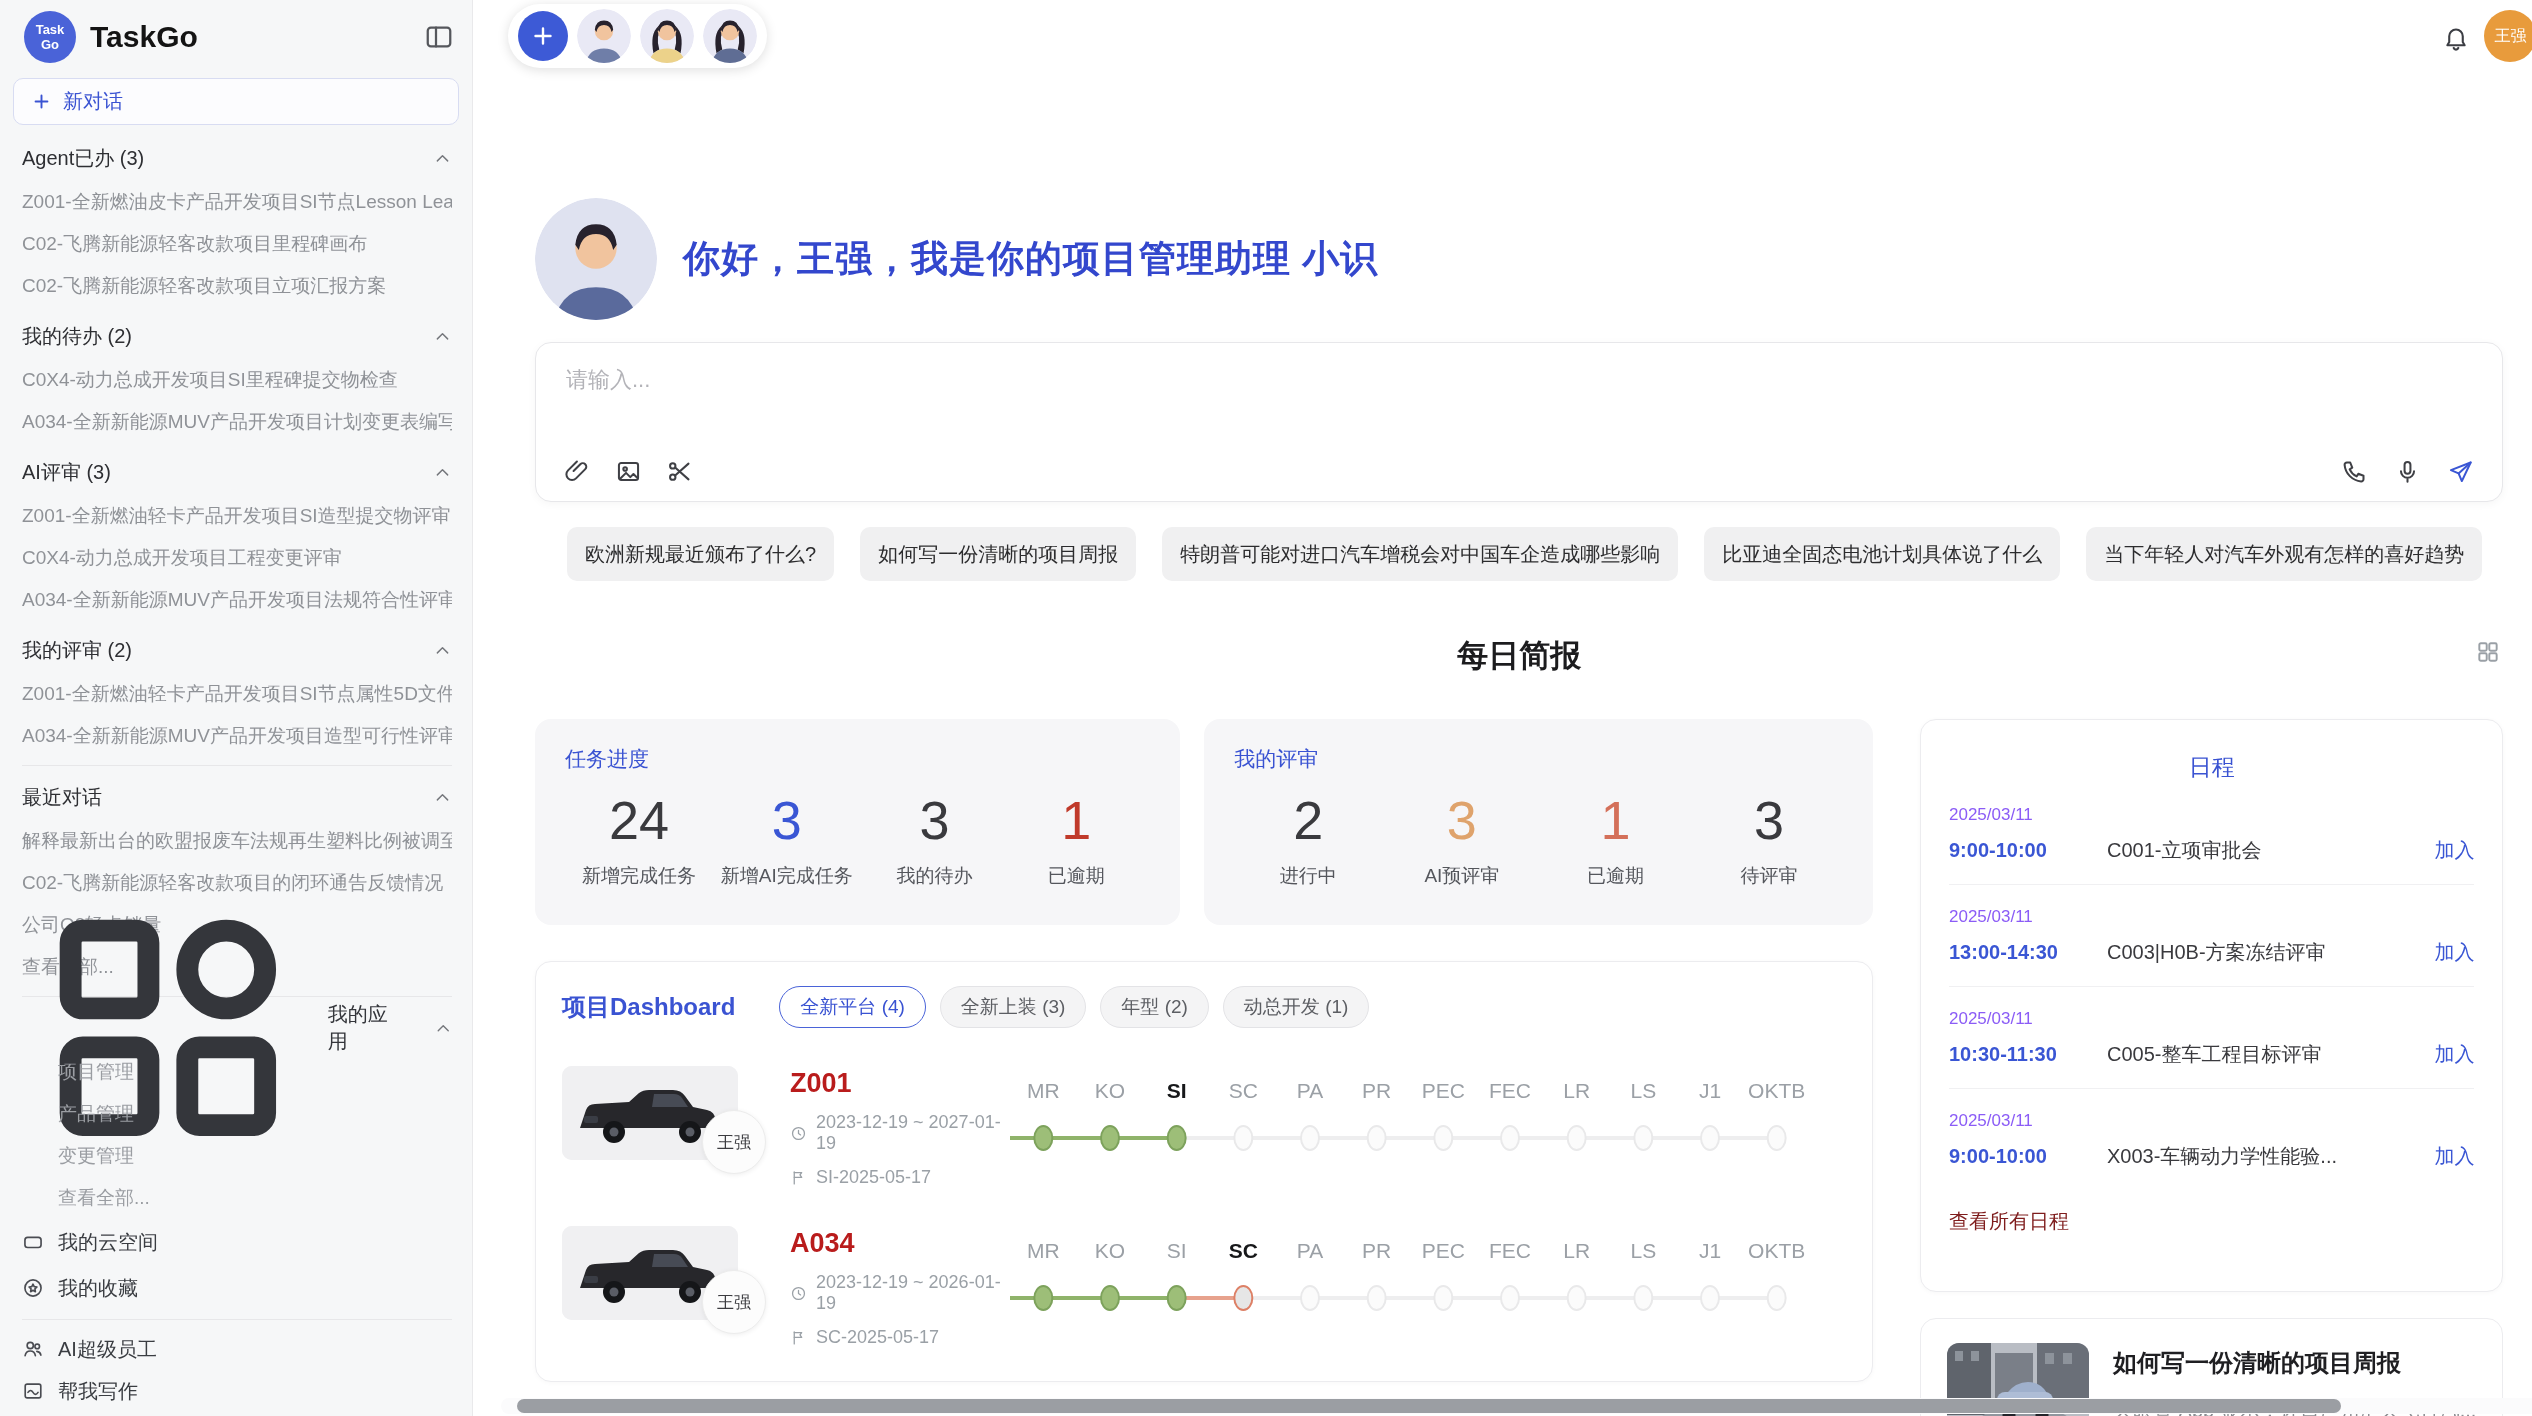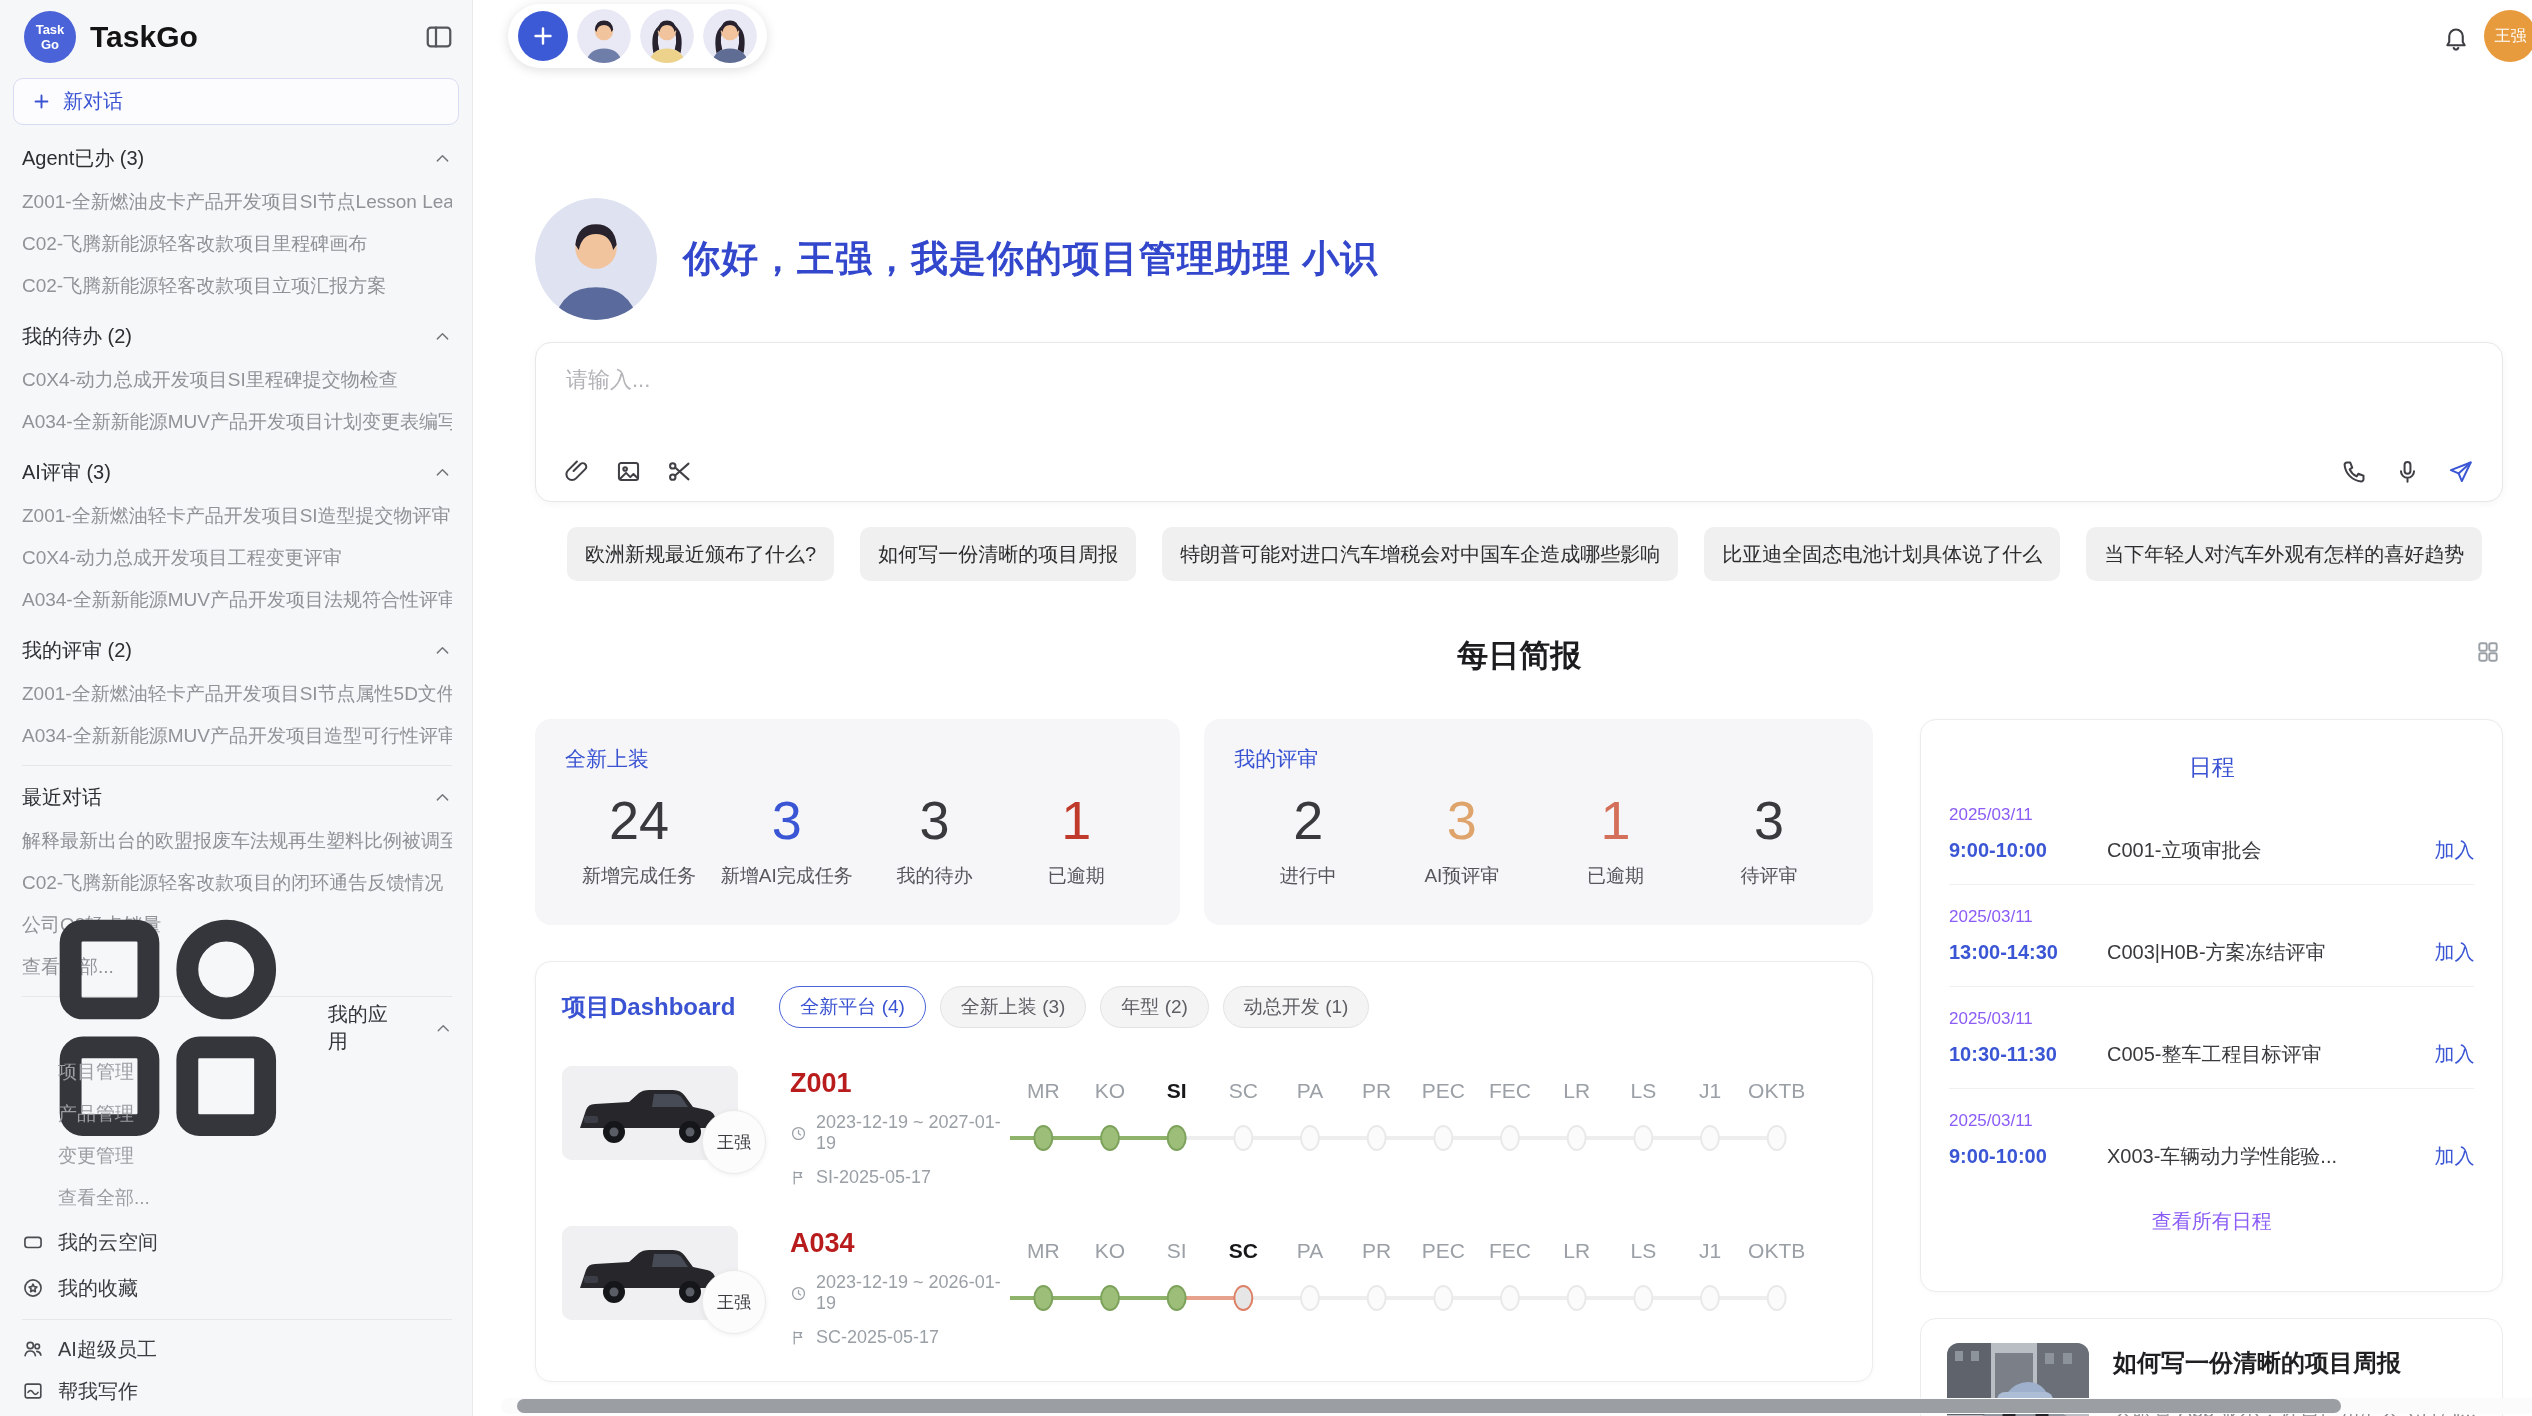--- a/index.html
+++ b/index.html
@@ -109,21 +109,21 @@
   .sched-card { border:1px solid #ececef; border-radius:16px; padding:22px 28px; height:573px;
     background:#fff; box-shadow:0 1px 5px rgba(0,0,0,.03); }
   .sched-title { text-align:center; color:#3a53d2; font-size:23px; margin-top:10px; }
   .s-item { padding:22px 0 20px; border-bottom:1px solid #f0f0f2; }
   .s-item:last-of-type { border-bottom:none; }
   .s-date { color:#8b5cf6; font-size:17px; }
   .s-main { display:flex; align-items:center; margin-top:12px; }
   .s-time { color:#3a56d4; font-size:20px; font-weight:600; width:158px; flex-shrink:0; }
   .s-name { flex:1; font-size:20px; color:#3a3a3e; white-space:nowrap; overflow:hidden; }
   .s-join { color:#3a56d4; font-size:20px; cursor:pointer; flex-shrink:0; }
-  .sched-foot { text-align:center; color:#8b5cf6; font-size:20px; margin-top:18px; cursor:pointer; }
+  .sched-foot { color:#7f1d1d; font-size:20px; margin-top:18px; cursor:pointer; }
 
   .news-card { margin-top:26px; border:1px solid #ececef; border-radius:16px; padding:24px 26px;
     display:flex; gap:24px; height:170px; background:#fff; cursor:pointer; }
   .news-img { width:142px; height:96px; border-radius:12px; overflow:hidden; flex-shrink:0; }
   .news-title { font-size:24px; font-weight:700; color:#1f1f22; margin-top:4px; }
   .news-snippet { font-size:20px; color:#8b8d92; margin-top:18px; white-space:nowrap; overflow:hidden; }
 
   .hscroll { position:absolute; left:28px; right:0; bottom:2px; height:16px; background:#fbfbfc; border-radius:8px; }
   .hthumb { position:absolute; left:16px; top:1px; width:1824px; height:14px; background:#9b9ea3; border-radius:7px; cursor:pointer; }
 
@@ -401,21 +401,21 @@
               <rect x="4" y="13.2" width="6.8" height="6.8" rx="1.4"></rect>
               <rect x="13.2" y="13.2" width="6.8" height="6.8" rx="1.4"></rect>
             </svg>
           </div>
       </div>
 
       <div class="cols">
         <div class="col-left">
           <div class="stat-cards" id="stat-cards">
   <div class="stat-card c0">
-    <div class="stat-title">全新上装</div>
+    <div class="stat-title">任务进度</div>
     <div class="stats">
       <div class="stat">
         <div class="stat-val" style="color:#3a3a3e">24</div>
         <div class="stat-lab">新增完成任务</div>
       </div>
       <div class="stat">
         <div class="stat-val" style="color:#3a56d4">3</div>
         <div class="stat-lab">新增AI完成任务</div>
       </div>
       <div class="stat">

